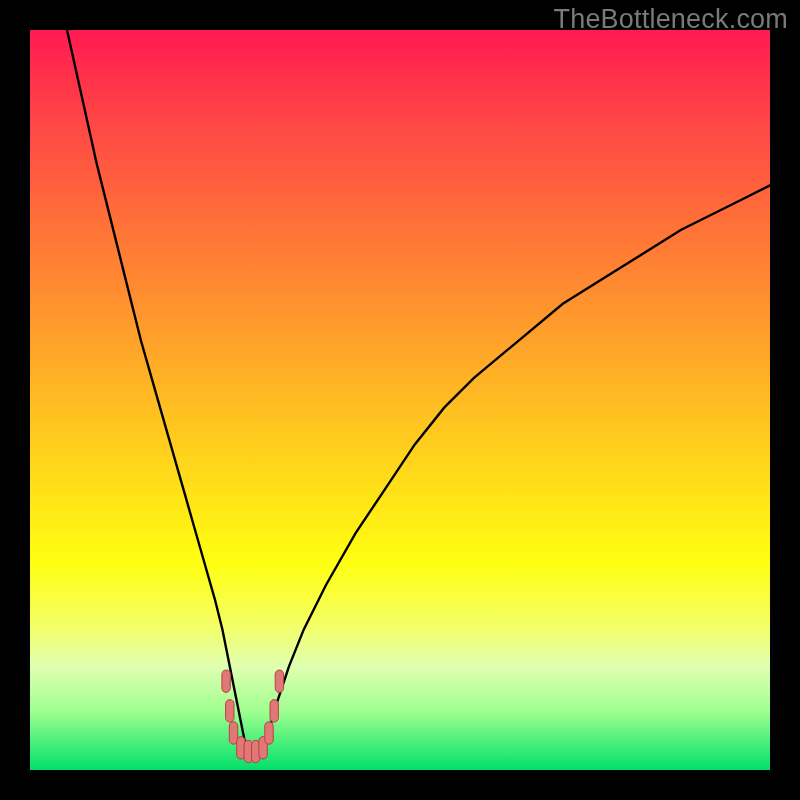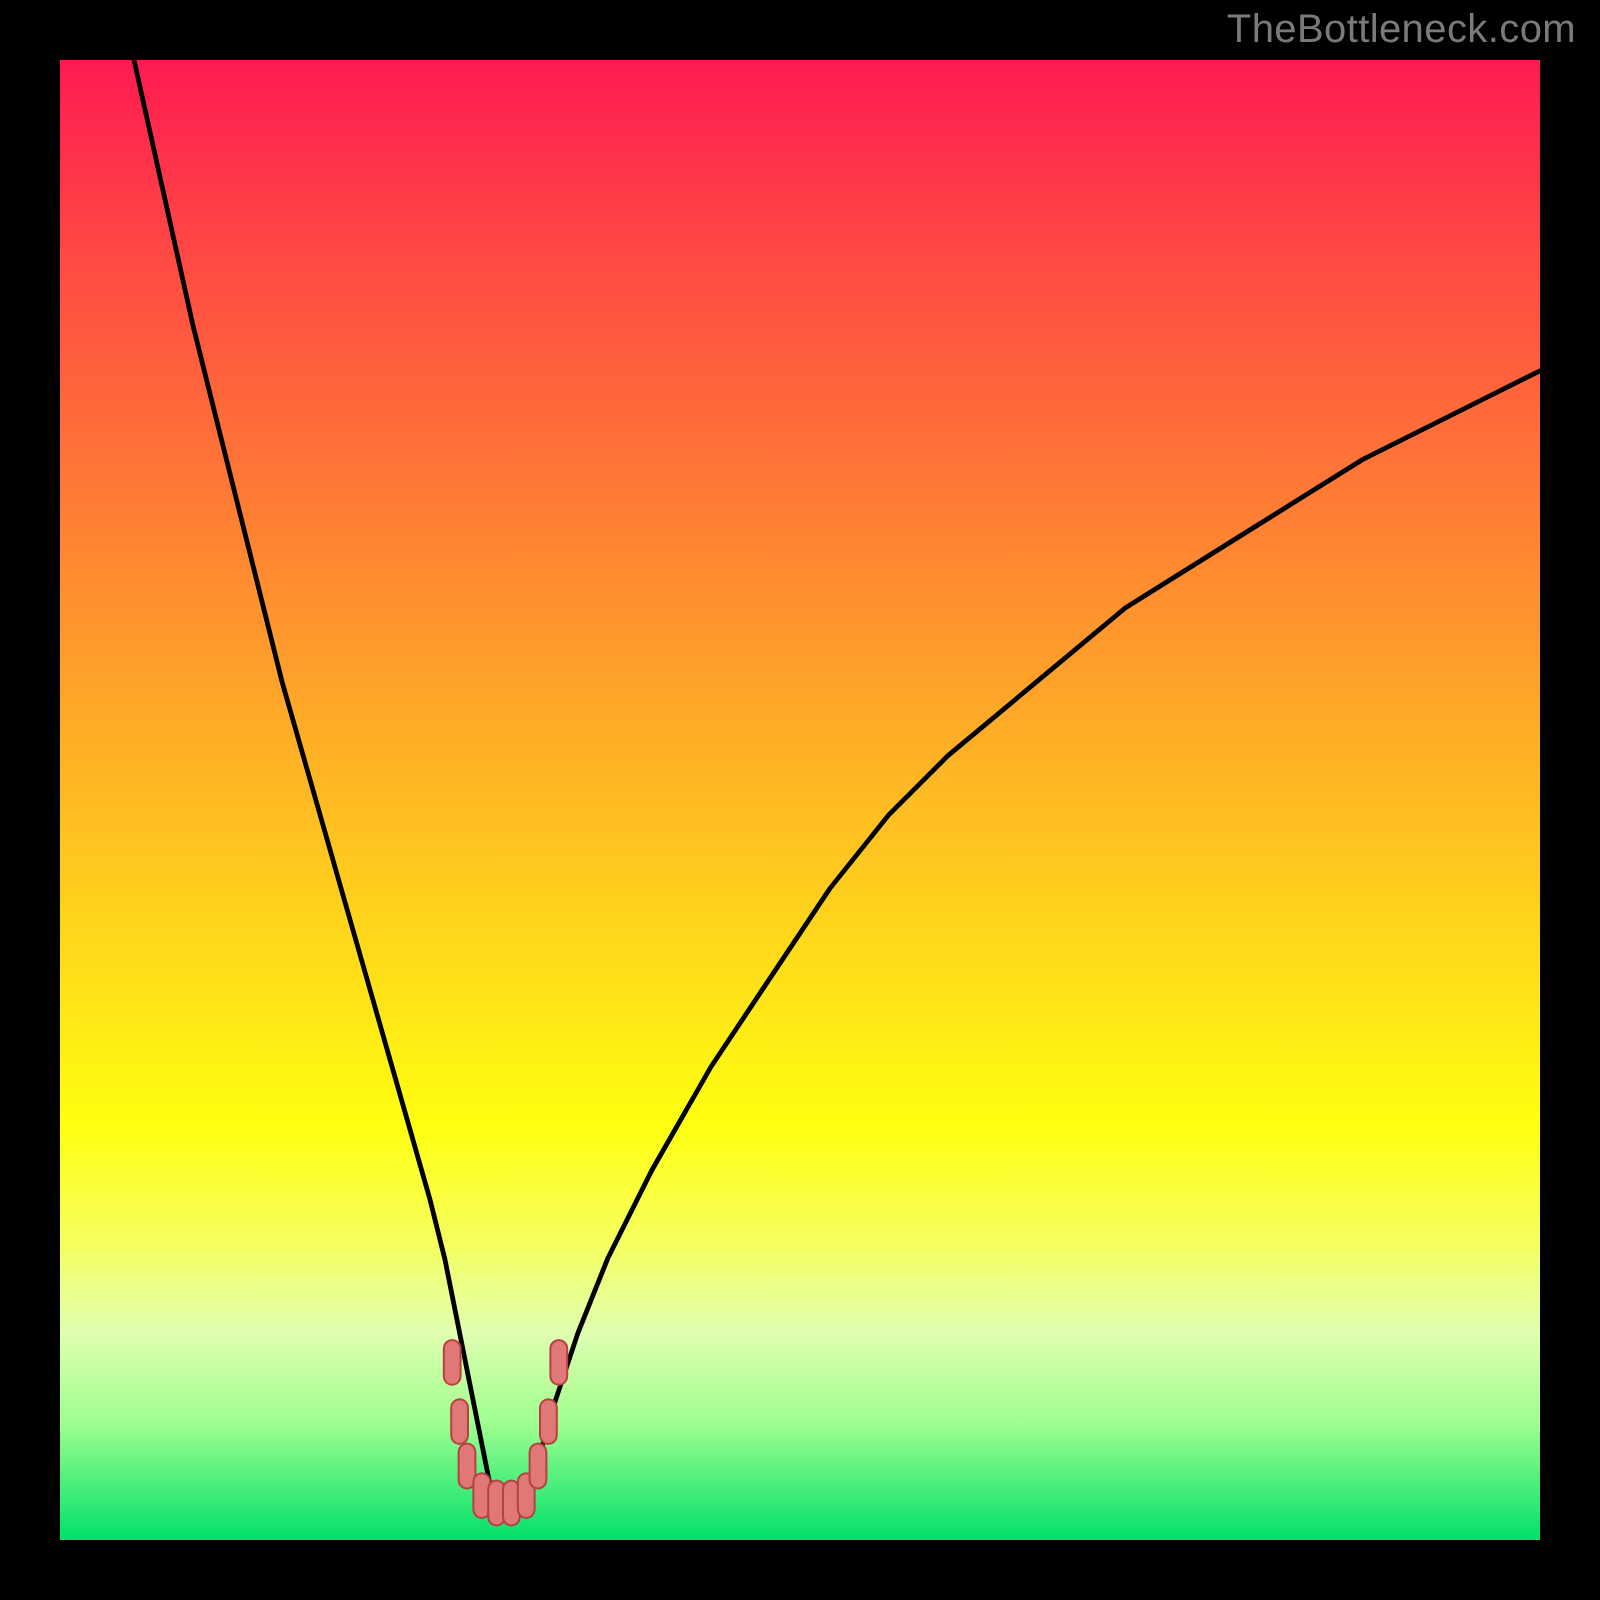--- a/index.html
+++ b/index.html
@@ -41,21 +41,21 @@
     left: 0;
     top: 0;
     width: 740px;
     height: 740px;
   }
   .watermark {
     position: absolute;
     top: 4px;
     right: 12px;
     color: #7a7a7a;
-    font-size: 20px;
+    font-size: 27px;
     letter-spacing: 0.2px;
     font-weight: 500;
   }
 </style>
 </head>
 <body>
 
 <div class="plot-wrap">
   <div class="plot-area">
     <svg class="plot-svg" viewBox="0 0 740 740" preserveAspectRatio="none">

